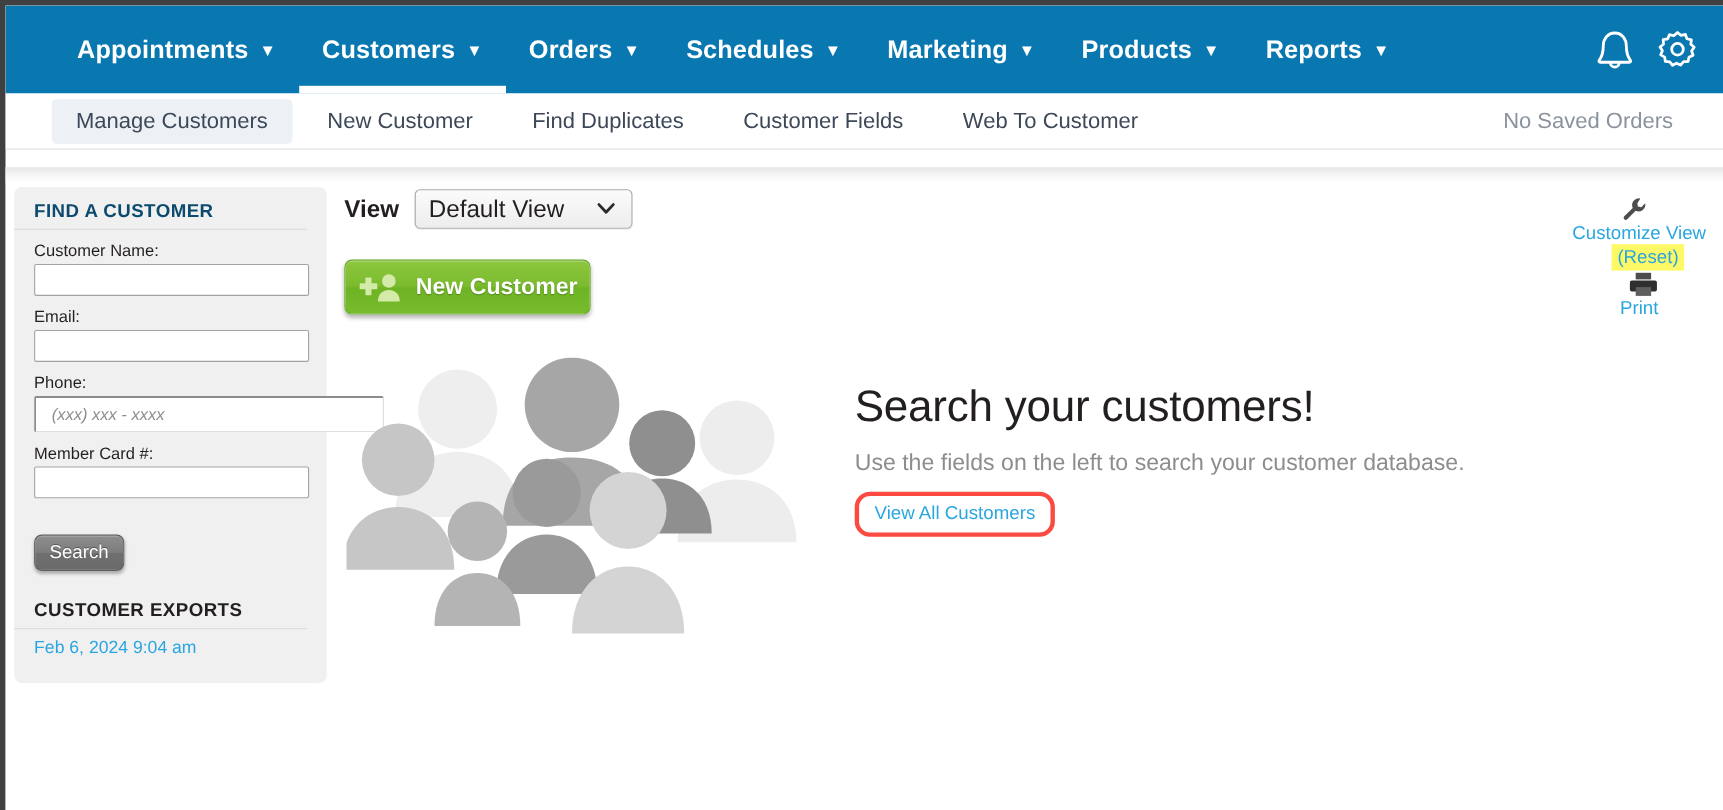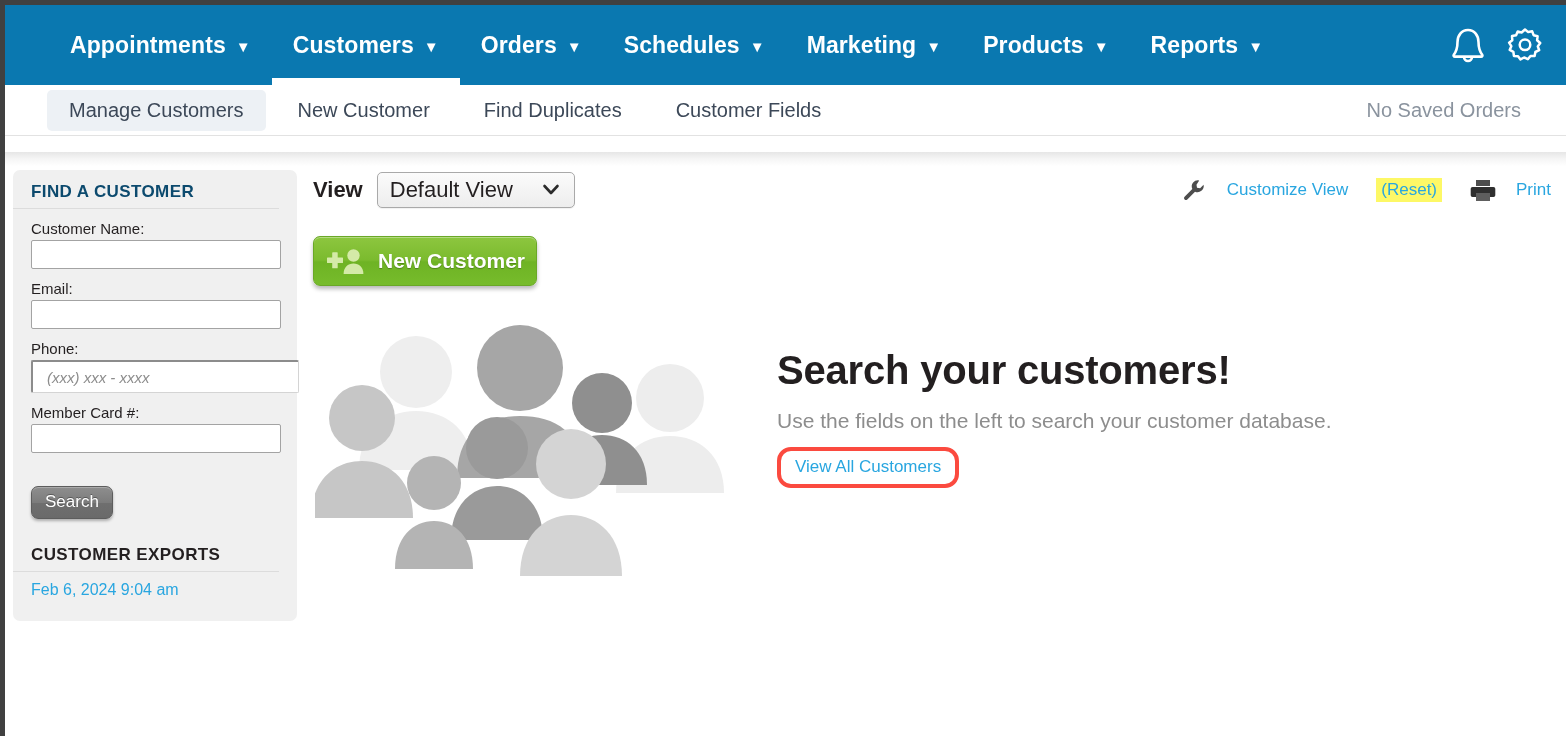--- a/index.html
+++ b/index.html
@@ -157,21 +157,21 @@
     border: 1px solid #a3a3a3;
     background: #ffffff;
     border-radius: 2px;
     font-size: 15px;
     font-family: "Liberation Sans", sans-serif;
     padding: 0 6px;
     color: #231f20;
     outline: none;
   }
   .text-input.phone {
-    width: 268px;
+    width: 318px;
     height: 33px;
     border-top: 2px solid #8c8c8c;
     border-left: 2px solid #8c8c8c;
     border-right: 1px solid #d4d4d4;
     border-bottom: 1px solid #d4d4d4;
     padding-left: 14px;
   }
   .text-input.phone::placeholder {
     color: #8d8d8d;
     font-style: italic;
@@ -252,21 +252,22 @@
     right: 13px;
     top: 7px;
   }
 
   .toolbar {
     position: absolute;
     right: 18px;
     top: 8px;
     display: flex;
     align-items: center;
-    gap: 12px;
+    gap: 0;
+    flex-direction: column;
   }
   .toolbar-link {
     font-size: 17px;
     color: #29a6e0;
     text-decoration: none;
     cursor: pointer;
     white-space: nowrap;
   }
   .toolbar .wrench-icon { margin-right: 9px; display:block; }
   .toolbar .reset-badge {
@@ -307,21 +308,21 @@
     width: 410px; height: 255px;
   }
 
   .empty-state {
     position: absolute;
     left: 472px; top: 178px;
     width: 700px;
   }
   .empty-title {
     font-size: 40px;
-    font-weight: bold;
+    font-weight: normal;
     color: #231f20;
     margin: 0 0 16px 0;
     letter-spacing: -0.2px;
   }
   .empty-sub {
     font-size: 21px;
     color: #8d8d8d;
     margin: 0 0 14px 0;
   }
   .view-all-wrap {
@@ -385,20 +386,21 @@
         <circle cx="18" cy="17.8" r="5.3" fill="none" stroke="#ffffff" stroke-width="2.5"></circle>
       </svg>
     </div>
   </div>
 
   <div class="subnav">
     <div class="subnav-item active">Manage Customers</div>
     <div class="subnav-item">New Customer</div>
     <div class="subnav-item">Find Duplicates</div>
     <div class="subnav-item">Customer Fields</div>
+    <div class="subnav-item">Web To Customer</div>
     <div class="subnav-spacer"></div>
     <div class="saved-orders">No Saved Orders</div>
   </div>
 
   <div class="content-area">
     <div class="content-shade"></div>
 
     <div class="sidebar">
       <div class="panel-heading">FIND A CUSTOMER</div>
 

